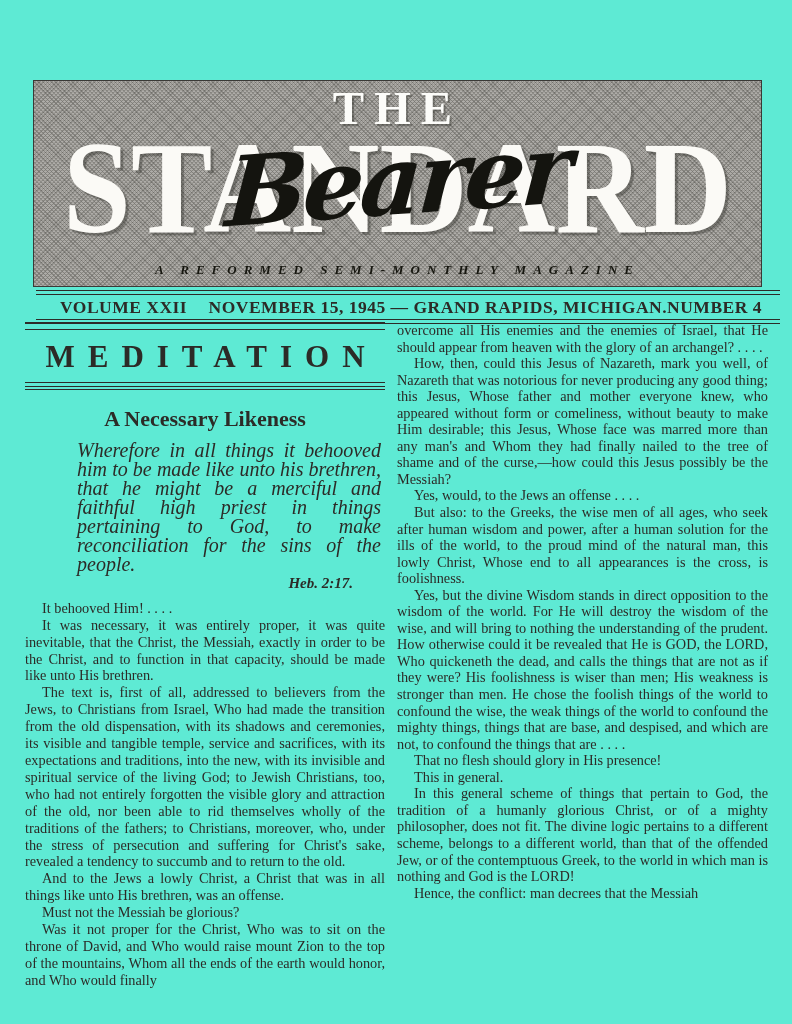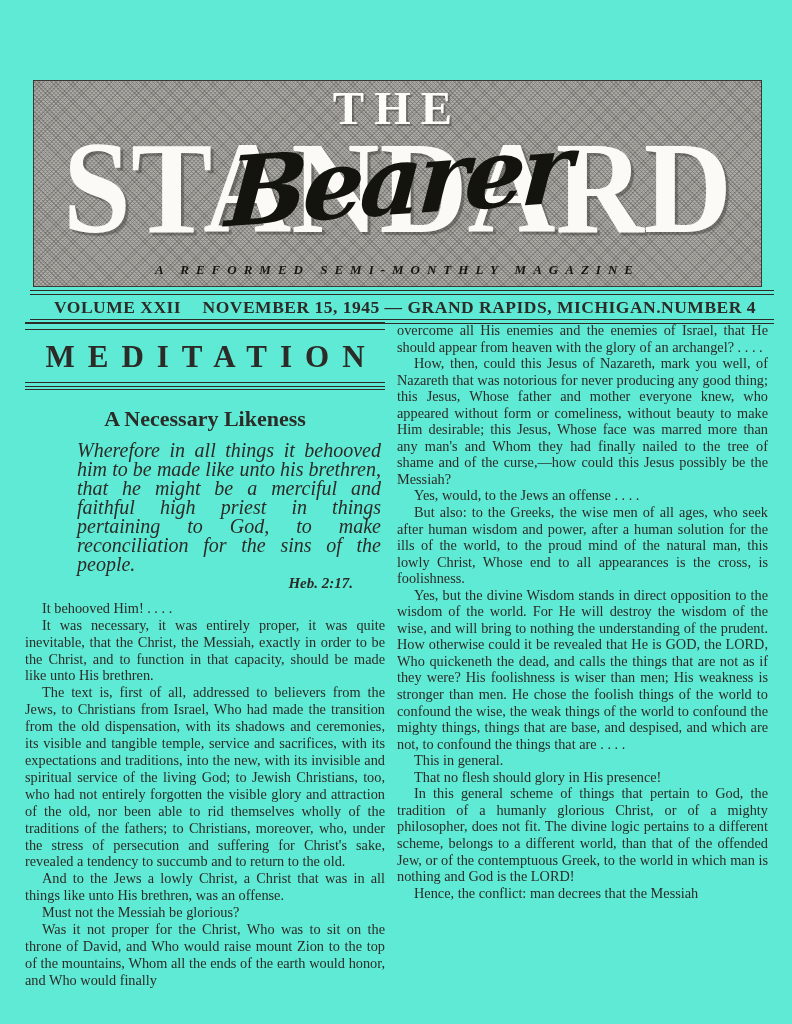--- a/index.html
+++ b/index.html
@@ -55,21 +55,21 @@
   .mast-tagline{
     position:absolute;bottom:8px;left:0;width:100%;
     text-align:center;
     font-style:italic;font-weight:bold;
     font-size:13px;letter-spacing:7px;
     color:#16160f;
     white-space:nowrap;
   }
   
   .rule2{border-top:1.5px solid #2c2b27;border-bottom:1px solid #2c2b27;height:3px;}
-  .issue-bar{position:absolute;left:30px;top:290px;width:744px;}
+  .issue-bar{position:absolute;left:36px;top:290px;width:744px;}
   .issue-row{
     display:flex;align-items:baseline;
     padding:2px 8px 1px 8px;
     font-size:17.5px;font-weight:bold;letter-spacing:.5px;
   }
   .issue-row .vol{flex:0 0 auto;padding-left:16px;}
   .issue-row .mid{flex:1 1 auto;text-align:right;}
   .issue-row .num{flex:0 0 auto;padding-right:10px;}
   
   .columns{
@@ -152,20 +152,20 @@
       <p>Must not the Messiah be glorious?</p>
       <p>Was it not proper for the Christ, Who was to sit on the throne of David, and Who would raise mount Zion to the top of the mountains, Whom all the ends of the earth would honor, and Who would finally</p>
     </div>
 
     <div class="col col-right">
       <p class="noindent">overcome all His enemies and the enemies of Israel, that He should appear from heaven with the glory of an archangel? . . . .</p>
       <p>How, then, could this Jesus of Nazareth, mark you well, of Nazareth that was notorious for never producing any good thing; this Jesus, Whose father and mother everyone knew, who appeared without form or comeliness, without beauty to make Him desirable; this Jesus, Whose face was marred more than any man's and Whom they had finally nailed to the tree of shame and of the curse,—how could this Jesus possibly be the Messiah?</p>
       <p>Yes, would, to the Jews an offense . . . .</p>
       <p>But also: to the Greeks, the wise men of all ages, who seek after human wisdom and power, after a human solution for the ills of the world, to the proud mind of the natural man, this lowly Christ, Whose end to all appearances is the cross, is foolishness.</p>
       <p>Yes, but the divine Wisdom stands in direct opposition to the wisdom of the world.  For He will destroy the wisdom of the wise, and will bring to nothing the understanding of the prudent.  How otherwise could it be revealed that He is GOD, the LORD, Who quickeneth the dead, and calls the things that are not as if they were? His foolishness is wiser than men; His weakness is stronger than men.  He chose the foolish things of the world to confound the wise, the weak things of the world to confound the mighty things, things that are base, and despised, and which are not, to confound the things that are . . . .</p>
+      <p>That no flesh should glory in His presence!</p>
       <p>This in general.</p>
-      <p>That no flesh should glory in His presence!</p>
       <p>In this general scheme of things that pertain to God, the tradition of a humanly glorious Christ, or of a mighty philosopher, does not fit.  The divine logic pertains to a different scheme, belongs to a different world, than that of the offended Jew, or of the contemptuous Greek, to the world in which man is nothing and God is the LORD!</p>
       <p>Hence, the conflict: man decrees that the Messiah</p>
     </div>
 
   </div>
 </div>
 
 </body></html>

